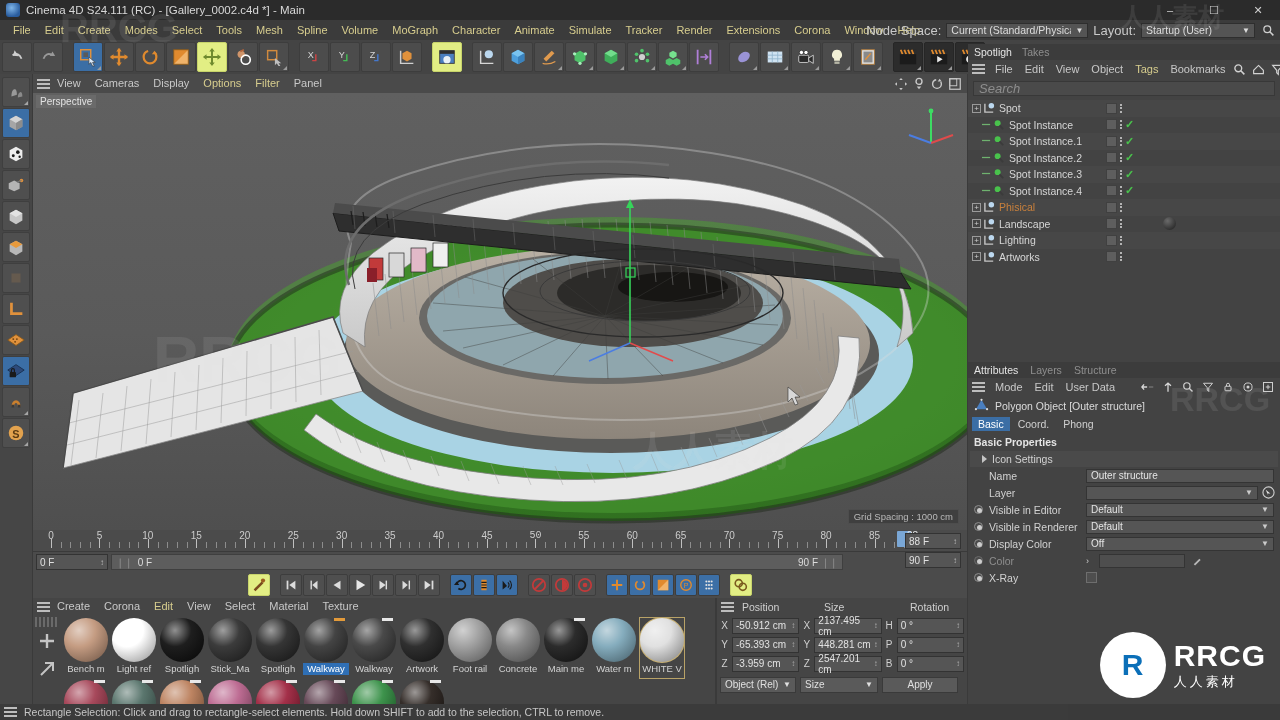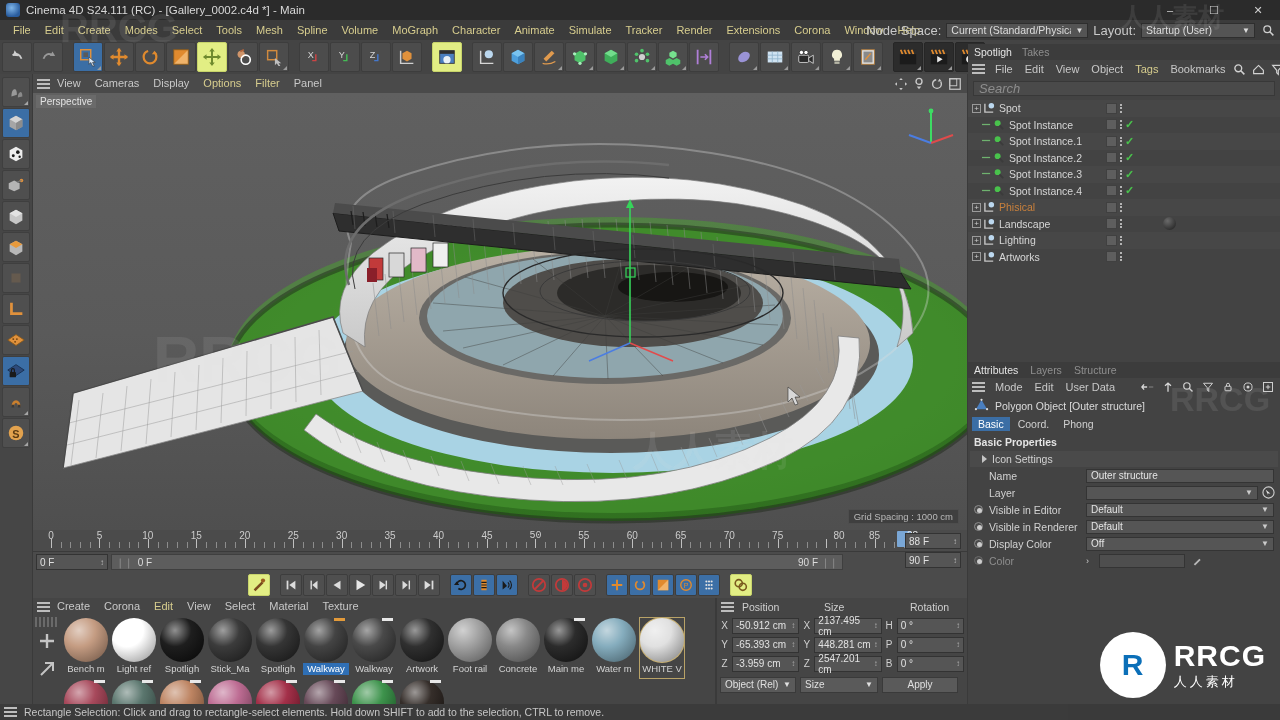--- a/index.html
+++ b/index.html
@@ -858,21 +858,21 @@
         <div class="tl-num" style="left: 550.889px;">55</div>
         <div class="tl-tickM" style="left: 599.333px;"></div>
         <div class="tl-num" style="left: 599.333px;">60</div>
         <div class="tl-tickM" style="left: 647.778px;"></div>
         <div class="tl-num" style="left: 647.778px;">65</div>
         <div class="tl-tickM" style="left: 696.222px;"></div>
         <div class="tl-num" style="left: 696.222px;">70</div>
         <div class="tl-tickM" style="left: 744.667px;"></div>
         <div class="tl-num" style="left: 744.667px;">75</div>
         <div class="tl-tickM" style="left: 793.111px;"></div>
-        <div class="tl-num" style="left: 793.111px; margin-left: 13px;">80</div>
+        <div class="tl-num" style="left: 793.111px;">80</div>
         <div class="tl-tickM" style="left: 841.556px;"></div>
         <div class="tl-num" style="left: 841.556px;">85</div>
         <div class="tl-tickM" style="left: 890px;"></div>
         <div class="tl-tick" style="left: 27.6889px;"></div>
         <div class="tl-tick" style="left: 37.3778px;"></div>
         <div class="tl-tick" style="left: 47.0667px;"></div>
         <div class="tl-tick" style="left: 56.7556px;"></div>
         <div class="tl-tick" style="left: 76.1333px;"></div>
         <div class="tl-tick" style="left: 85.8222px;"></div>
         <div class="tl-tick" style="left: 95.5111px;"></div>
@@ -1682,20 +1682,25 @@
           <span class="radio on dim"></span>
           <span class="at-lbl dim">Color</span>
           <span style="width:9px;color:#cfcfcf;font-size:9px;margin-right:4px">›</span>
           <span class="at-inp" style="flex:0 0 86px;background:#4e4e4e"></span>
           <span style="width:18px;display:inline-flex;align-items:center">
             <svg width="13" height="13" viewBox="0 0 14 14">
               <path d="M3 11 L9 5 l1.4 1.4 L4.4 12.4 z" fill="#b8b8b8"></path>
             </svg>
           </span>
         </div>
+        <div class="at-row">
+          <span class="radio on"></span>
+          <span class="at-lbl">X-Ray</span>
+          <span class="cbx"></span>
+        </div>
       </div>
   </div>
 
   <div class="statusbar">
     <span class="ham">
         <i></i>
         <i></i>
         <i></i>
       </span>
     <span class="txt">Rectangle Selection: Click and drag to rectangle-select elements. Hold down SHIFT to add to the selection, CTRL to remove.</span>

